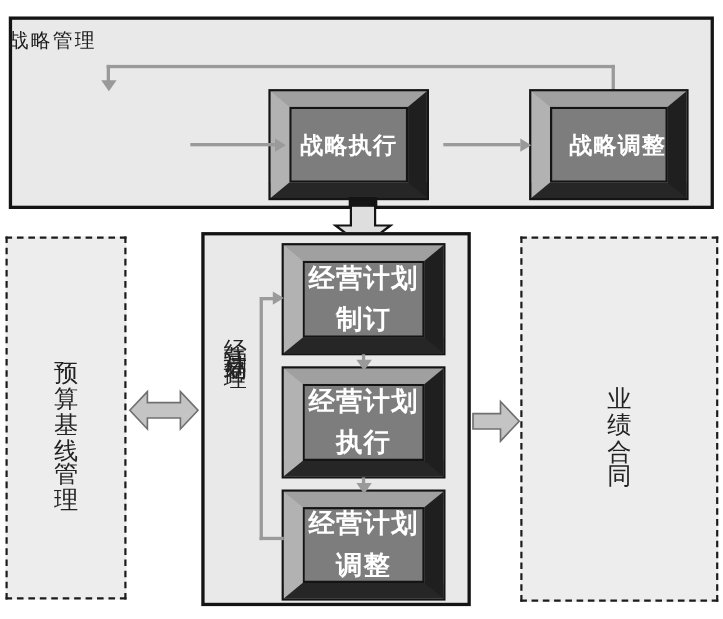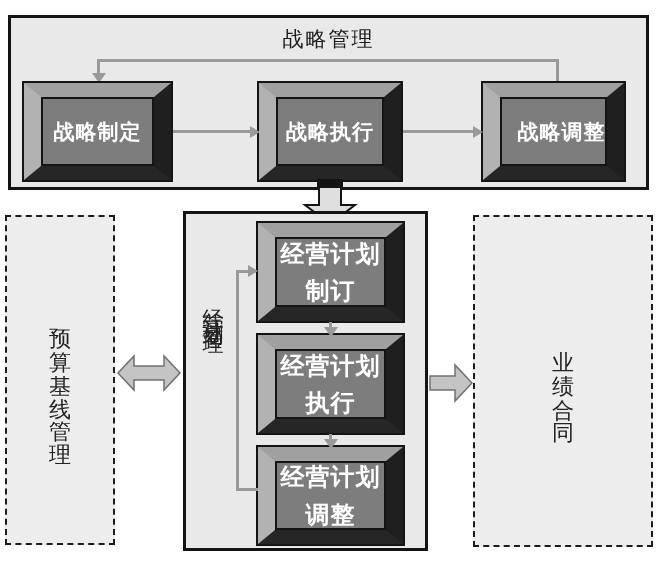--- a/index.html
+++ b/index.html
@@ -9,21 +9,21 @@
   }
   .panel{
     position:absolute;box-sizing:border-box;background:#e9e9e9;
     border:3px solid #141414;
   }
   .panel.dashed{
     border:2px dashed #1c1c1c;background:#ededed;
     display:flex;align-items:center;justify-content:center;
   }
   .panel-title{
-    position:absolute;text-align:center;font-size:21px;color:#1b1b1b;
+    position:absolute;text-align:left;font-size:18px;color:#1b1b1b;
     letter-spacing:2px;
   }
   .vlabel{
     writing-mode:vertical-rl;text-orientation:upright;color:#222222;
   }
   .box3d{
     position:absolute;box-sizing:border-box;
     border-style:solid;border-width:14px 17px;
     border-top-color:#a0a0a0;border-left-color:#b2b2b2;
     border-right-color:#1f1f1f;border-bottom-color:#262626;
@@ -48,22 +48,21 @@
 <div id="canvas">
 
   <div class="panel" style="left:8px;top:15px;width:641px;height:175px;"></div>
   <div class="panel-title" style="left:8px;top:25px;width:641px;">战略管理</div>
 
   <div class="aline" style="left:97px;top:59px;width:462px;height:3px;"></div>
   <div class="aline" style="left:556px;top:59px;width:3px;height:24px;"></div>
   <div class="aline" style="left:97px;top:59px;width:3px;height:15px;"></div>
   <div class="ahead down" style="left:92px;top:73px;"></div>
 
-  <div class="box3d lg" style="left:24px;top:83px;width:147px;height:97px;">战略制定</div>
-  <div class="box3d lg" style="left:259px;top:83px;width:142px;height:97px;">战略执行</div>
+  <div class="box3d lg" style="left:246px;top:83px;width:142px;height:97px;">战略执行</div>
   <div class="box3d lg" style="left:483px;top:83px;width:141px;height:97px;padding-left:16px;">战略调整</div>
 
   <div class="aline" style="left:173px;top:130px;width:77px;height:3px;"></div>
   <div class="ahead right" style="left:250px;top:126px;"></div>
   <div class="aline" style="left:403px;top:130px;width:70px;height:3px;"></div>
   <div class="ahead right" style="left:473px;top:126px;"></div>
 
   <svg style="left:302px;top:179px;" width="56" height="46" viewBox="0 0 56 46">
     <polygon points="17,1 39,1 39,26 53,26 28,45 3,26 17,26" fill="#dedede" stroke="#141414" stroke-width="2" stroke-linejoin="miter"></polygon>
     <rect x="15" y="0" width="26" height="9" fill="#141414"></rect>

